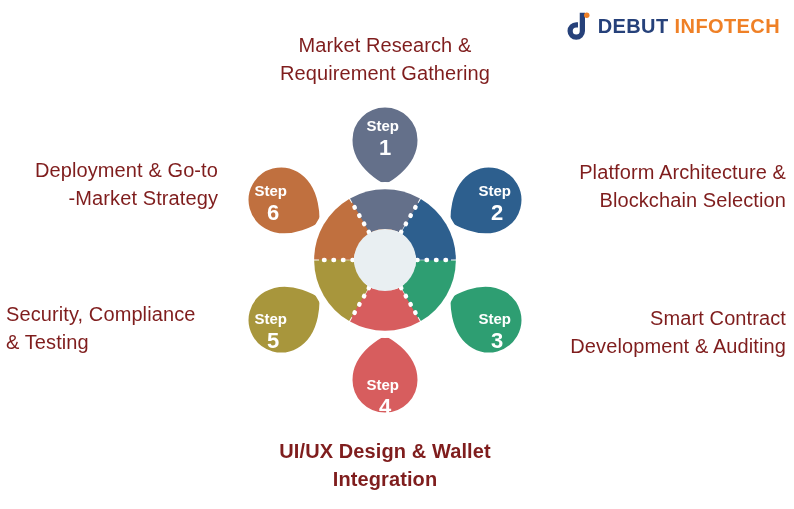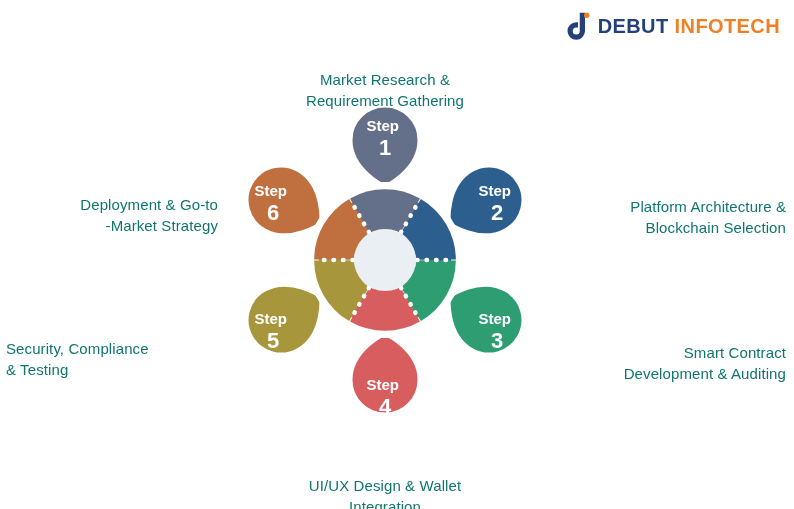--- a/index.html
+++ b/index.html
@@ -65,31 +65,30 @@
     text-anchor: middle;
     font-weight: bold;
     paint-order: stroke;
   }
   .step-number-text .sn-word { font-size: 15px; }
   .step-number-text .sn-digit { font-size: 22px; }
 
   
   .caption {
     position: absolute;
-    font-size: 15px;
+    font-size: 20px;
     line-height: 1.42;
-    color: #0f766e;
+    color: #7f1d1d;
     letter-spacing: 0.1px;
     white-space: pre-line;
-    margin-top: 38px;
   }
   #caption-step-1 { left: 268px; top: 31px;  width: 234px; text-align: center; }
   #caption-step-2 { left: 552px; top: 158px; width: 234px; text-align: right; }
   #caption-step-3 { left: 552px; top: 304px; width: 234px; text-align: right; }
-  #caption-step-4 { left: 268px; top: 437px; width: 234px; text-align: center; }
+  #caption-step-4 { left: 268px; top: 437px; width: 234px; text-align: center; font-weight: bold; }
   #caption-step-5 { left:   6px; top: 300px; width: 212px; text-align: left; }
   #caption-step-6 { left:   6px; top: 156px; width: 212px; text-align: right; }
 </style>
 </head>
 <body>
 
 <div id="brand-logo">
   <svg class="logo-mark" viewBox="0 0 52 56" aria-hidden="true">
     <path d="M31.5 1.5 h10.5 v36.5 a17.5 17.5 0 1 1 -17.5 -17.5 h3.5 v10.5 h-3.5 a7 7 0 1 0 7 7 z" fill="#26417a"></path>
     <circle cx="45.5" cy="6.5" r="5.5" fill="#ef8026"></circle>

